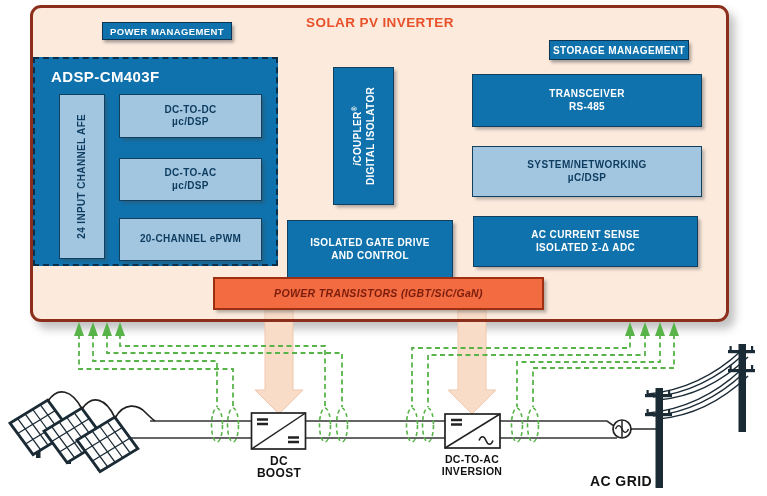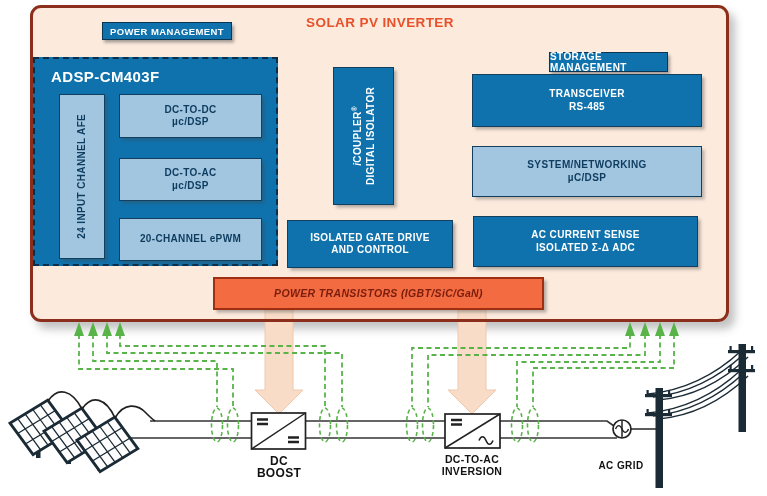--- a/index.html
+++ b/index.html
@@ -14,55 +14,55 @@
           pointer-events:none;z-index:6;}
   .art{left:0;top:0;z-index:4;}
   .title{left:80px;top:15px;width:600px;text-align:center;color:#e85129;font-weight:bold;
          font-size:13.5px;letter-spacing:.4px;z-index:7;}
 
   
   .tagbtn{background:#0f72ad;border:1.6px solid #0b3552;color:#fff;display:flex;align-items:center;
           justify-content:center;font-weight:bold;font-size:10px;letter-spacing:.4px;
           box-shadow:2px 2.5px 3px rgba(60,60,60,.45);z-index:7;}
   .btn-power{left:62px;top:22px;width:130px;height:18px;font-size:9.5px;margin-left:40px;}
-  .btn-storage{left:549px;top:52px;width:119px;height:20px;}
+  .btn-storage{left:549px;top:40px;width:140px;height:20px;}
 
   
   .box{display:flex;flex-direction:column;align-items:center;justify-content:center;text-align:center;z-index:7;}
   .dark{background:#0f72ad;border:1.6px solid #123f5e;color:#fff;box-shadow:2.5px 2.5px 3px rgba(70,70,70,.4);}
   .light{background:#a2c5e0;border:1.6px solid #123f5e;color:#0d3c5f;box-shadow:2.5px 2.5px 3px rgba(70,70,70,.35);align-items:center;}
   .ln{font-size:10px;font-weight:bold;line-height:12.5px;letter-spacing:.35px;}
   .vwrap{position:absolute;inset:0;display:flex;align-items:center;justify-content:center;}
   .vtext{transform:rotate(-90deg);white-space:nowrap;text-align:center;}
   .it{font-style:italic;}
   .reg{font-size:6.5px;vertical-align:4px;}
 
   
   .adsp{left:33px;top:57px;width:245px;height:209px;background:#0f72ad;border:2.2px dashed #0b2e49;z-index:7;}
   .adsp-title{left:16px;top:9px;color:#fff;font-weight:bold;font-size:15px;letter-spacing:.4px;}
   .afe{left:24px;top:35px;width:46px;height:165px;}
   .b-dcdc{left:84px;top:35px;width:143px;height:44px;}
   .b-dcac{left:84px;top:99px;width:143px;height:43px;}
   .b-epwm{left:84px;top:159px;width:143px;height:43px;}
 
   .b-icoupler{left:333px;top:67px;width:61px;height:138px;}
-  .b-gate{left:287px;top:220px;width:166px;height:48px;}
+  .b-gate{left:287px;top:220px;width:166px;height:59px;}
   .b-xcvr{left:472px;top:74px;width:230px;height:53px;}
   .b-sysnet{left:472px;top:146px;width:230px;height:51px;}
   .b-acsense{left:473px;top:216px;width:225px;height:51px;}
   .b-ptrans{left:213px;top:277px;width:331px;height:33px;background:#f26b41;border:2px solid #9e2f12;
             color:#7b1d0c;box-shadow:2.5px 2.5px 3px rgba(70,70,70,.4);}
   .b-ptrans .ln{font-size:10.5px;font-style:italic;}
 
   
   .blabel{color:#121212;font-weight:bold;text-align:center;z-index:7;}
   .lab-pv{left:115px;top:447px;width:100px;font-size:12.5px;line-height:13.5px;letter-spacing:.3px;}
   .lab-boost{left:244px;top:455px;width:70px;font-size:12px;line-height:12px;letter-spacing:.3px;}
   .lab-inv{left:427px;top:453px;width:90px;font-size:10.5px;line-height:12px;letter-spacing:.3px;}
-  .lab-grid{left:575px;top:460px;width:92px;font-size:10px;letter-spacing:.4px;}
+  .lab-grid{left:575px;top:473px;width:92px;font-size:14px;letter-spacing:.4px;}
 </style>
 </head>
 <body>
 
 <div class="canvas">
 
   <div class="abs inv-bg"></div>
 
   <svg class="abs art" width="767" height="496" viewBox="0 0 767 496">
 

